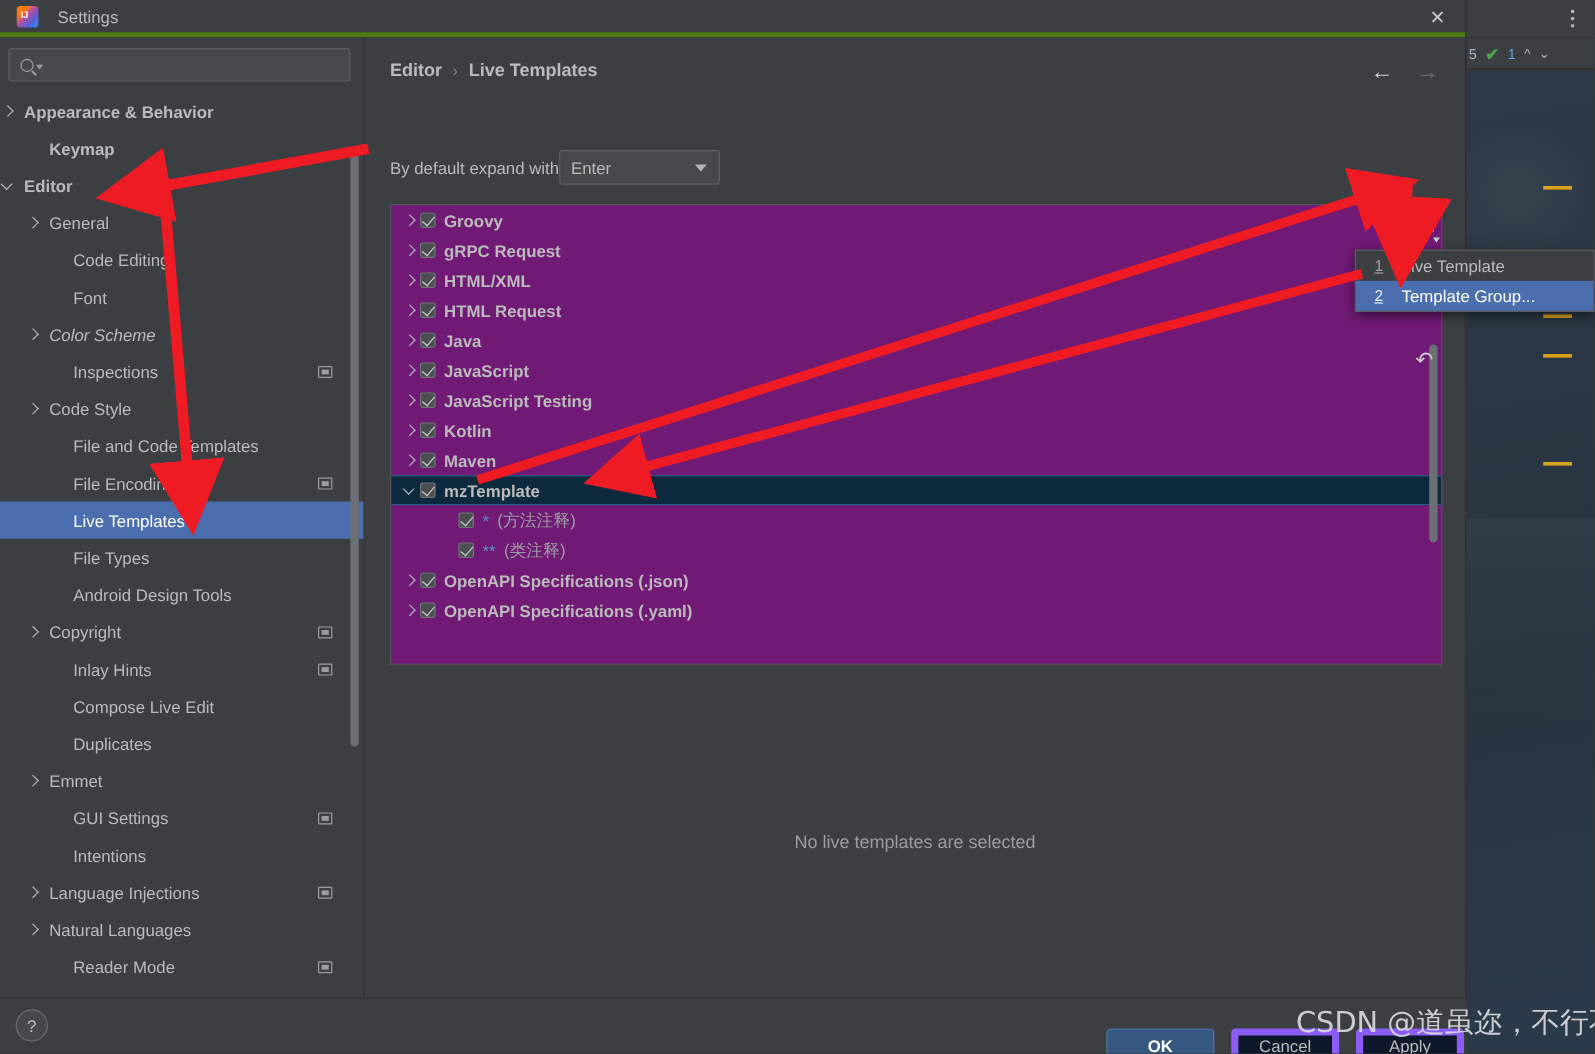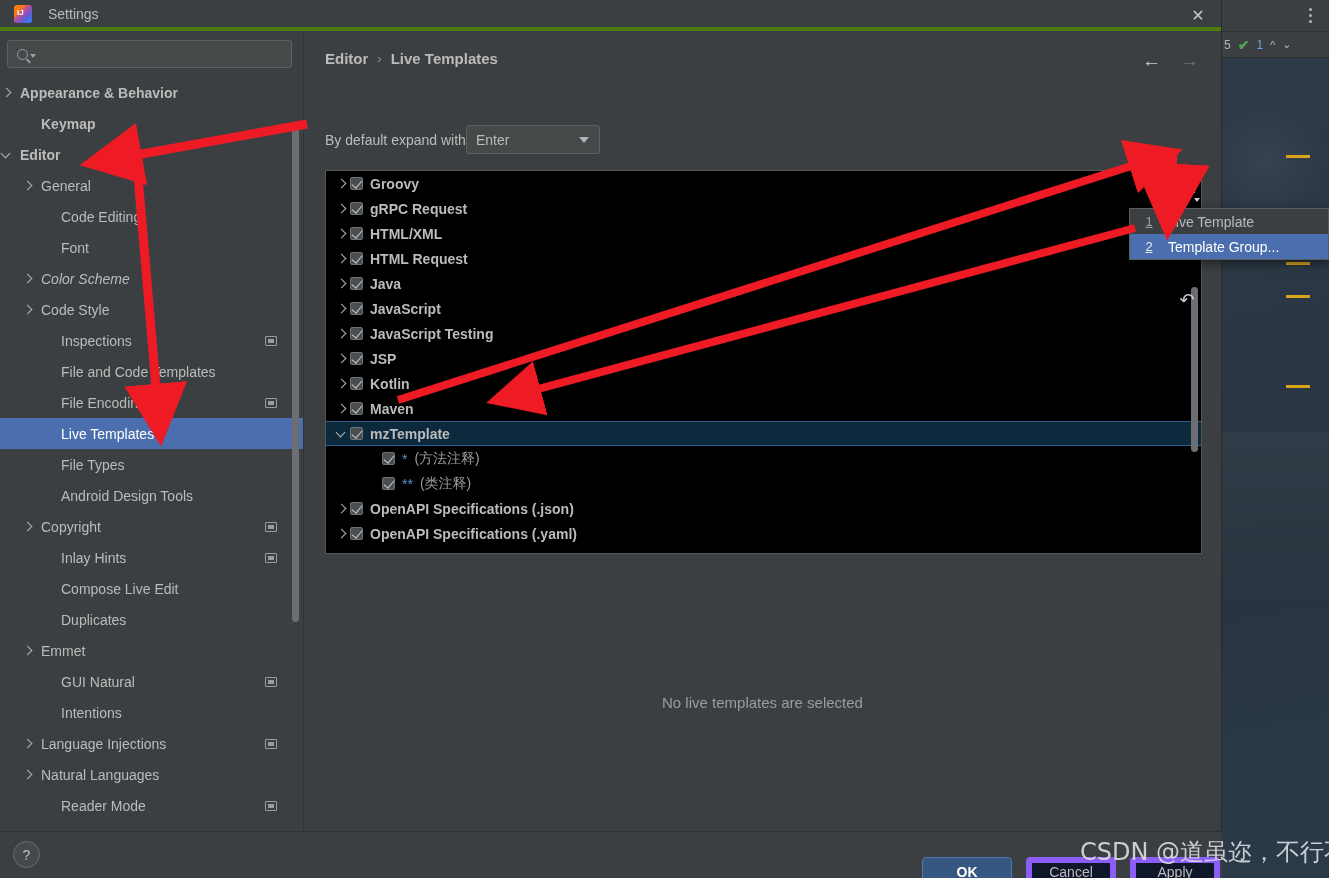--- a/index.html
+++ b/index.html
@@ -144,21 +144,21 @@
     font-size:14px; color:#bbbbbb;
   }
   #expand-select .caret {
     position:absolute; right:10px; width:0;height:0;
     border-left:5px solid transparent;border-right:5px solid transparent;border-top:6px solid #b0b3b8;
   }
 
   
   #tpl-panel {
     position:absolute; left:325px; top:139px; width:877px; height:384px;
-    background:#000000; border:1px solid #555759;
+    background:#701a75; border:1px solid #555759;
   }
   #tpl-list { position:absolute; inset:0; overflow:hidden; }
   .trow {
     height:25px; display:flex; align-items:center; position:relative;
     font-size:14px; color:#bbbbbb; padding-left:8px; white-space:nowrap;
   }
   .trow.group { font-weight:bold; }
   .trow.selected { background:#0d293e; border-top:1px solid #2f5d8a; border-bottom:1px solid #2f5d8a; }
   .tarrow { width:16px; flex:0 0 16px; position:relative; height:16px; }
   .tarrow::before{
@@ -321,33 +321,33 @@
             <span style="width: 41px; flex: 0 0 41px;"></span>
             <span class="arrow none"></span>
             <span class="slabel" style="padding-left: 7px;">Font</span>
           </div>
           <div class="srow">
             <span style="width: 21px; flex: 0 0 21px;"></span>
             <span class="arrow "></span>
             <span class="slabel" style="padding-left: 7px; font-style: italic;">Color Scheme</span>
           </div>
           <div class="srow">
+            <span style="width: 41px; flex: 0 0 41px;"></span>
+            <span class="arrow none"></span>
+            <span class="slabel" style="padding-left: 7px;">Inspections</span>
+            <span class="badge"></span>
+          </div>
+          <div class="srow">
             <span style="width: 21px; flex: 0 0 21px;"></span>
             <span class="arrow "></span>
             <span class="slabel" style="padding-left: 7px;">Code Style</span>
           </div>
           <div class="srow">
             <span style="width: 41px; flex: 0 0 41px;"></span>
             <span class="arrow none"></span>
-            <span class="slabel" style="padding-left: 7px;">Inspections</span>
-            <span class="badge"></span>
-          </div>
-          <div class="srow">
-            <span style="width: 41px; flex: 0 0 41px;"></span>
-            <span class="arrow none"></span>
             <span class="slabel" style="padding-left: 7px;">File and Code Templates</span>
           </div>
           <div class="srow">
             <span style="width: 41px; flex: 0 0 41px;"></span>
             <span class="arrow none"></span>
             <span class="slabel" style="padding-left: 7px;">File Encoding</span>
             <span class="badge"></span>
           </div>
           <div class="srow sel">
             <span style="width: 41px; flex: 0 0 41px;"></span>
@@ -387,21 +387,21 @@
             <span class="slabel" style="padding-left: 7px;">Duplicates</span>
           </div>
           <div class="srow">
             <span style="width: 21px; flex: 0 0 21px;"></span>
             <span class="arrow "></span>
             <span class="slabel" style="padding-left: 7px;">Emmet</span>
           </div>
           <div class="srow">
             <span style="width: 41px; flex: 0 0 41px;"></span>
             <span class="arrow none"></span>
-            <span class="slabel" style="padding-left: 7px;">GUI Natural</span>
+            <span class="slabel" style="padding-left: 7px;">GUI Settings</span>
             <span class="badge"></span>
           </div>
           <div class="srow">
             <span style="width: 41px; flex: 0 0 41px;"></span>
             <span class="arrow none"></span>
             <span class="slabel" style="padding-left: 7px;">Intentions</span>
           </div>
           <div class="srow">
             <span style="width: 21px; flex: 0 0 21px;"></span>
             <span class="arrow "></span>
@@ -476,25 +476,20 @@
           </div>
           <div class="trow group">
             <span class="tarrow "></span>
             <span class="cbox"></span>
             <span>JavaScript</span>
           </div>
           <div class="trow group">
             <span class="tarrow "></span>
             <span class="cbox"></span>
             <span>JavaScript Testing</span>
-          </div>
-          <div class="trow group">
-            <span class="tarrow "></span>
-            <span class="cbox"></span>
-            <span>JSP</span>
           </div>
           <div class="trow group">
             <span class="tarrow "></span>
             <span class="cbox"></span>
             <span>Kotlin</span>
           </div>
           <div class="trow group">
             <span class="tarrow "></span>
             <span class="cbox"></span>
             <span>Maven</span>

